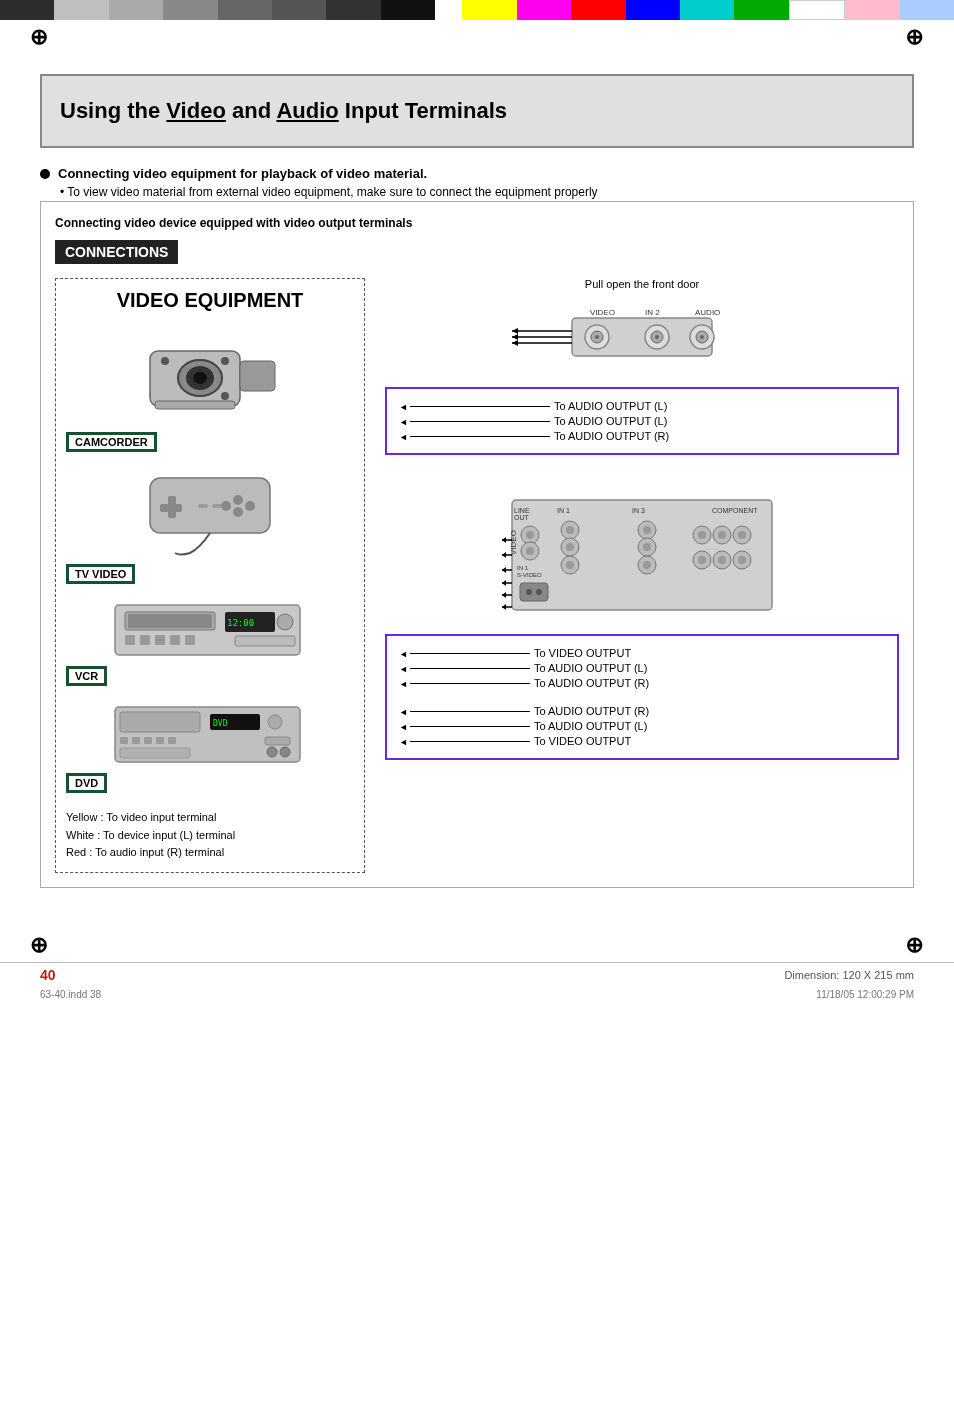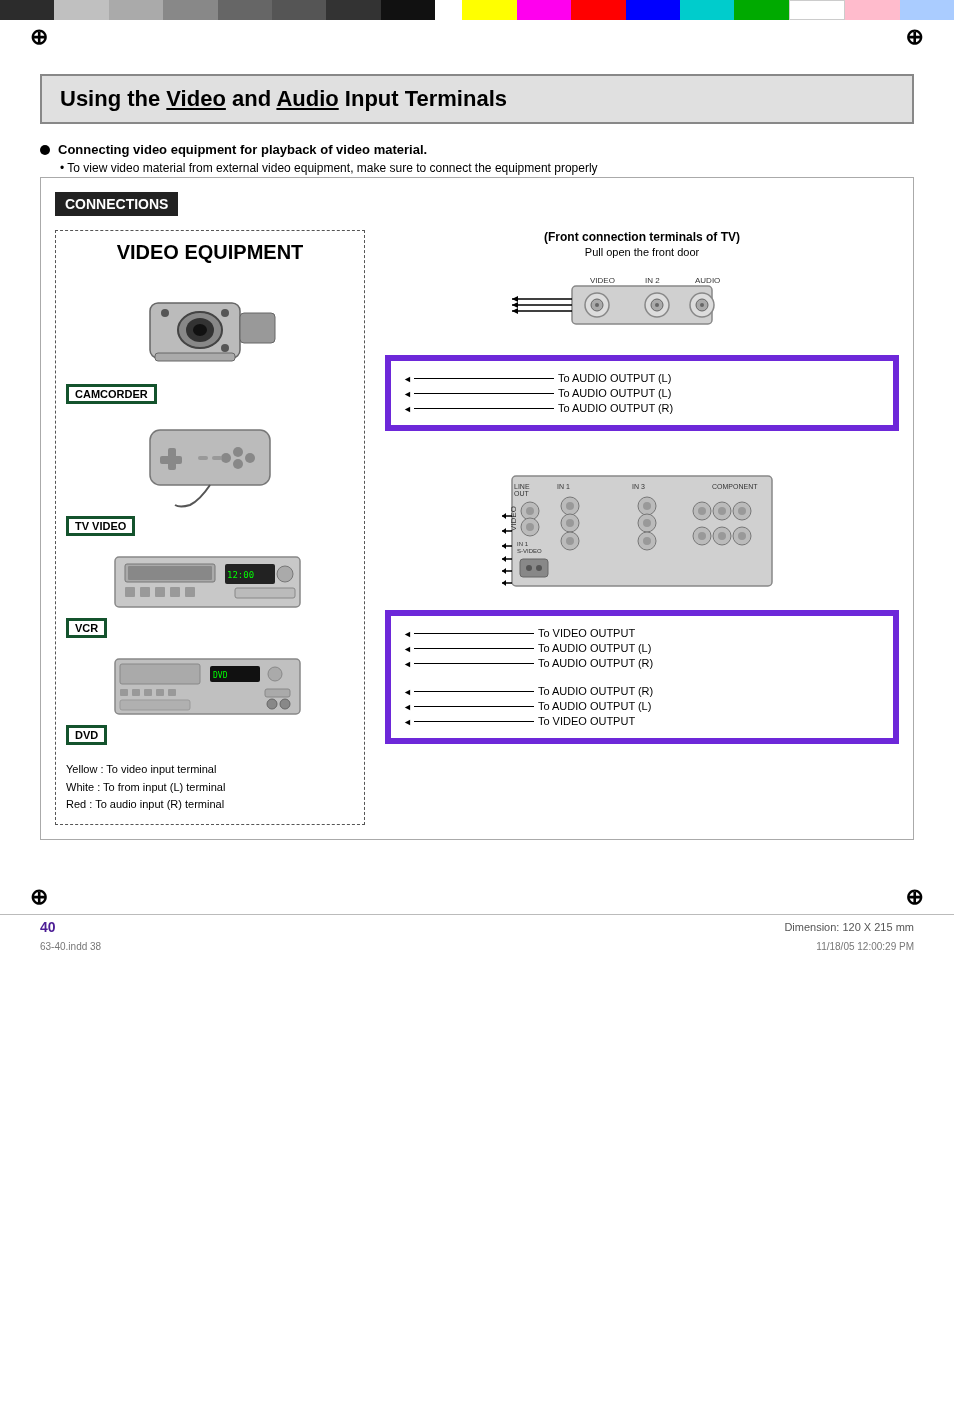--- a/index.html
+++ b/index.html
@@ -14,21 +14,21 @@
 
     
     .main-content {
       padding: 20px 40px 20px 40px;
     }
 
     
     .title-box {
       background: #e0e0e0;
       border: 2px solid #888;
-      padding: 10px 18px;
+      padding: 22px 18px;
       margin-bottom: 18px;
     }
     .title-box h1 {
       font-size: 22px;
       font-weight: bold;
       color: #000;
     }
     .title-box h1 span.underline {
       text-decoration: underline;
     }
@@ -157,21 +157,21 @@
     }
 
     
     .terminal-img {
       display: flex;
       justify-content: center;
       margin-bottom: 8px;
     }
 
     .conn-lines-box {
-      border: 6px solid #6d28d9;
+      border: 2px solid #6d28d9;
       padding: 8px 12px;
       margin-top: 19px;
     }
 
     .conn-row {
       display: flex;
       align-items: center;
       margin: 3px 0;
       font-size: 11px;
     }
@@ -231,20 +231,21 @@
 
   <div class="bullet-section">
     <div class="bullet-main">
       <div class="bullet-dot"></div>
       <span>Connecting video equipment for playback of video material.</span>
     </div>
     <div class="bullet-sub">To view video material from external video equipment, make sure to connect the equipment properly</div>
   </div>
 
   <div class="diagram-box">
+    <div class="diagram-title">Connecting video device equipped with video output terminals</div>
 
     
     <div class="connections-badge">CONNECTIONS</div>
 
     
     <div class="inner-layout">
 
       <div class="left-panel">
         <div class="left-panel-title">VIDEO EQUIPMENT</div>
 
@@ -340,29 +341,28 @@
 
               <circle cx="175" cy="50" r="5" fill="#888" stroke="#666"></circle>
               <circle cx="162" cy="50" r="5" fill="#888" stroke="#666"></circle>
             </svg>
           </div>
           <div class="device-label">DVD</div>
         </div>
 
         <div class="legend-section">
           <div>Yellow : To video input terminal</div>
-          <div>White  : To from input (L) terminal</div>
+          <div>White  : To device input (L) terminal</div>
           <div>Red    : To audio input (R) terminal</div>
         </div>
       </div>
 
       <div class="right-panel">
 
         <div class="connection-group">
-          <div class="connection-group-title">(Front connection terminals of TV)</div>
           <div class="connection-group-subtitle">Pull open the front door</div>
 
           <div class="terminal-img">
             <svg width="260" height="70" viewBox="0 0 260 70">
 
               <rect x="60" y="20" width="140" height="38" rx="4" fill="#d0d0d0" stroke="#888" stroke-width="1.5"></rect>
 
               <circle cx="85" cy="39" r="12" fill="#ddd" stroke="#888" stroke-width="1.5"></circle>
               <circle cx="85" cy="39" r="6" fill="#aaa" stroke="#666" stroke-width="1"></circle>
               <circle cx="85" cy="39" r="2" fill="#666"></circle>
@@ -522,20 +522,20 @@
 </div>
 
 <div style="position:relative; width:954px; margin-top:20px;">
 
   <div style="display:flex; justify-content:space-between; padding:4px 30px; align-items:center;">
     <span style="font-size:22px; font-weight:bold; color:#000;">⊕</span>
     <span style="font-size:22px; font-weight:bold; color:#000;">⊕</span>
   </div>
 
   <div style="display:flex; justify-content:space-between; align-items:center; padding:4px 40px; border-top:1px solid #bbb; font-size:11px; color:#555;">
-    <span style="font-size:14px; font-weight:bold; color:#4c1d95;">40</span>
+    <span style="font-size:14px; font-weight:bold; color:#b91c1c;">40</span>
     <span>Dimension: 120  X 215 mm</span>
   </div>
   <div style="display:flex; justify-content:space-between; align-items:center; padding:2px 40px; font-size:10px; color:#777;">
     <span>63-40.indd  38</span>
     <span>11/18/05   12:00:29 PM</span>
   </div>
 </div>
 
 </body></html>

